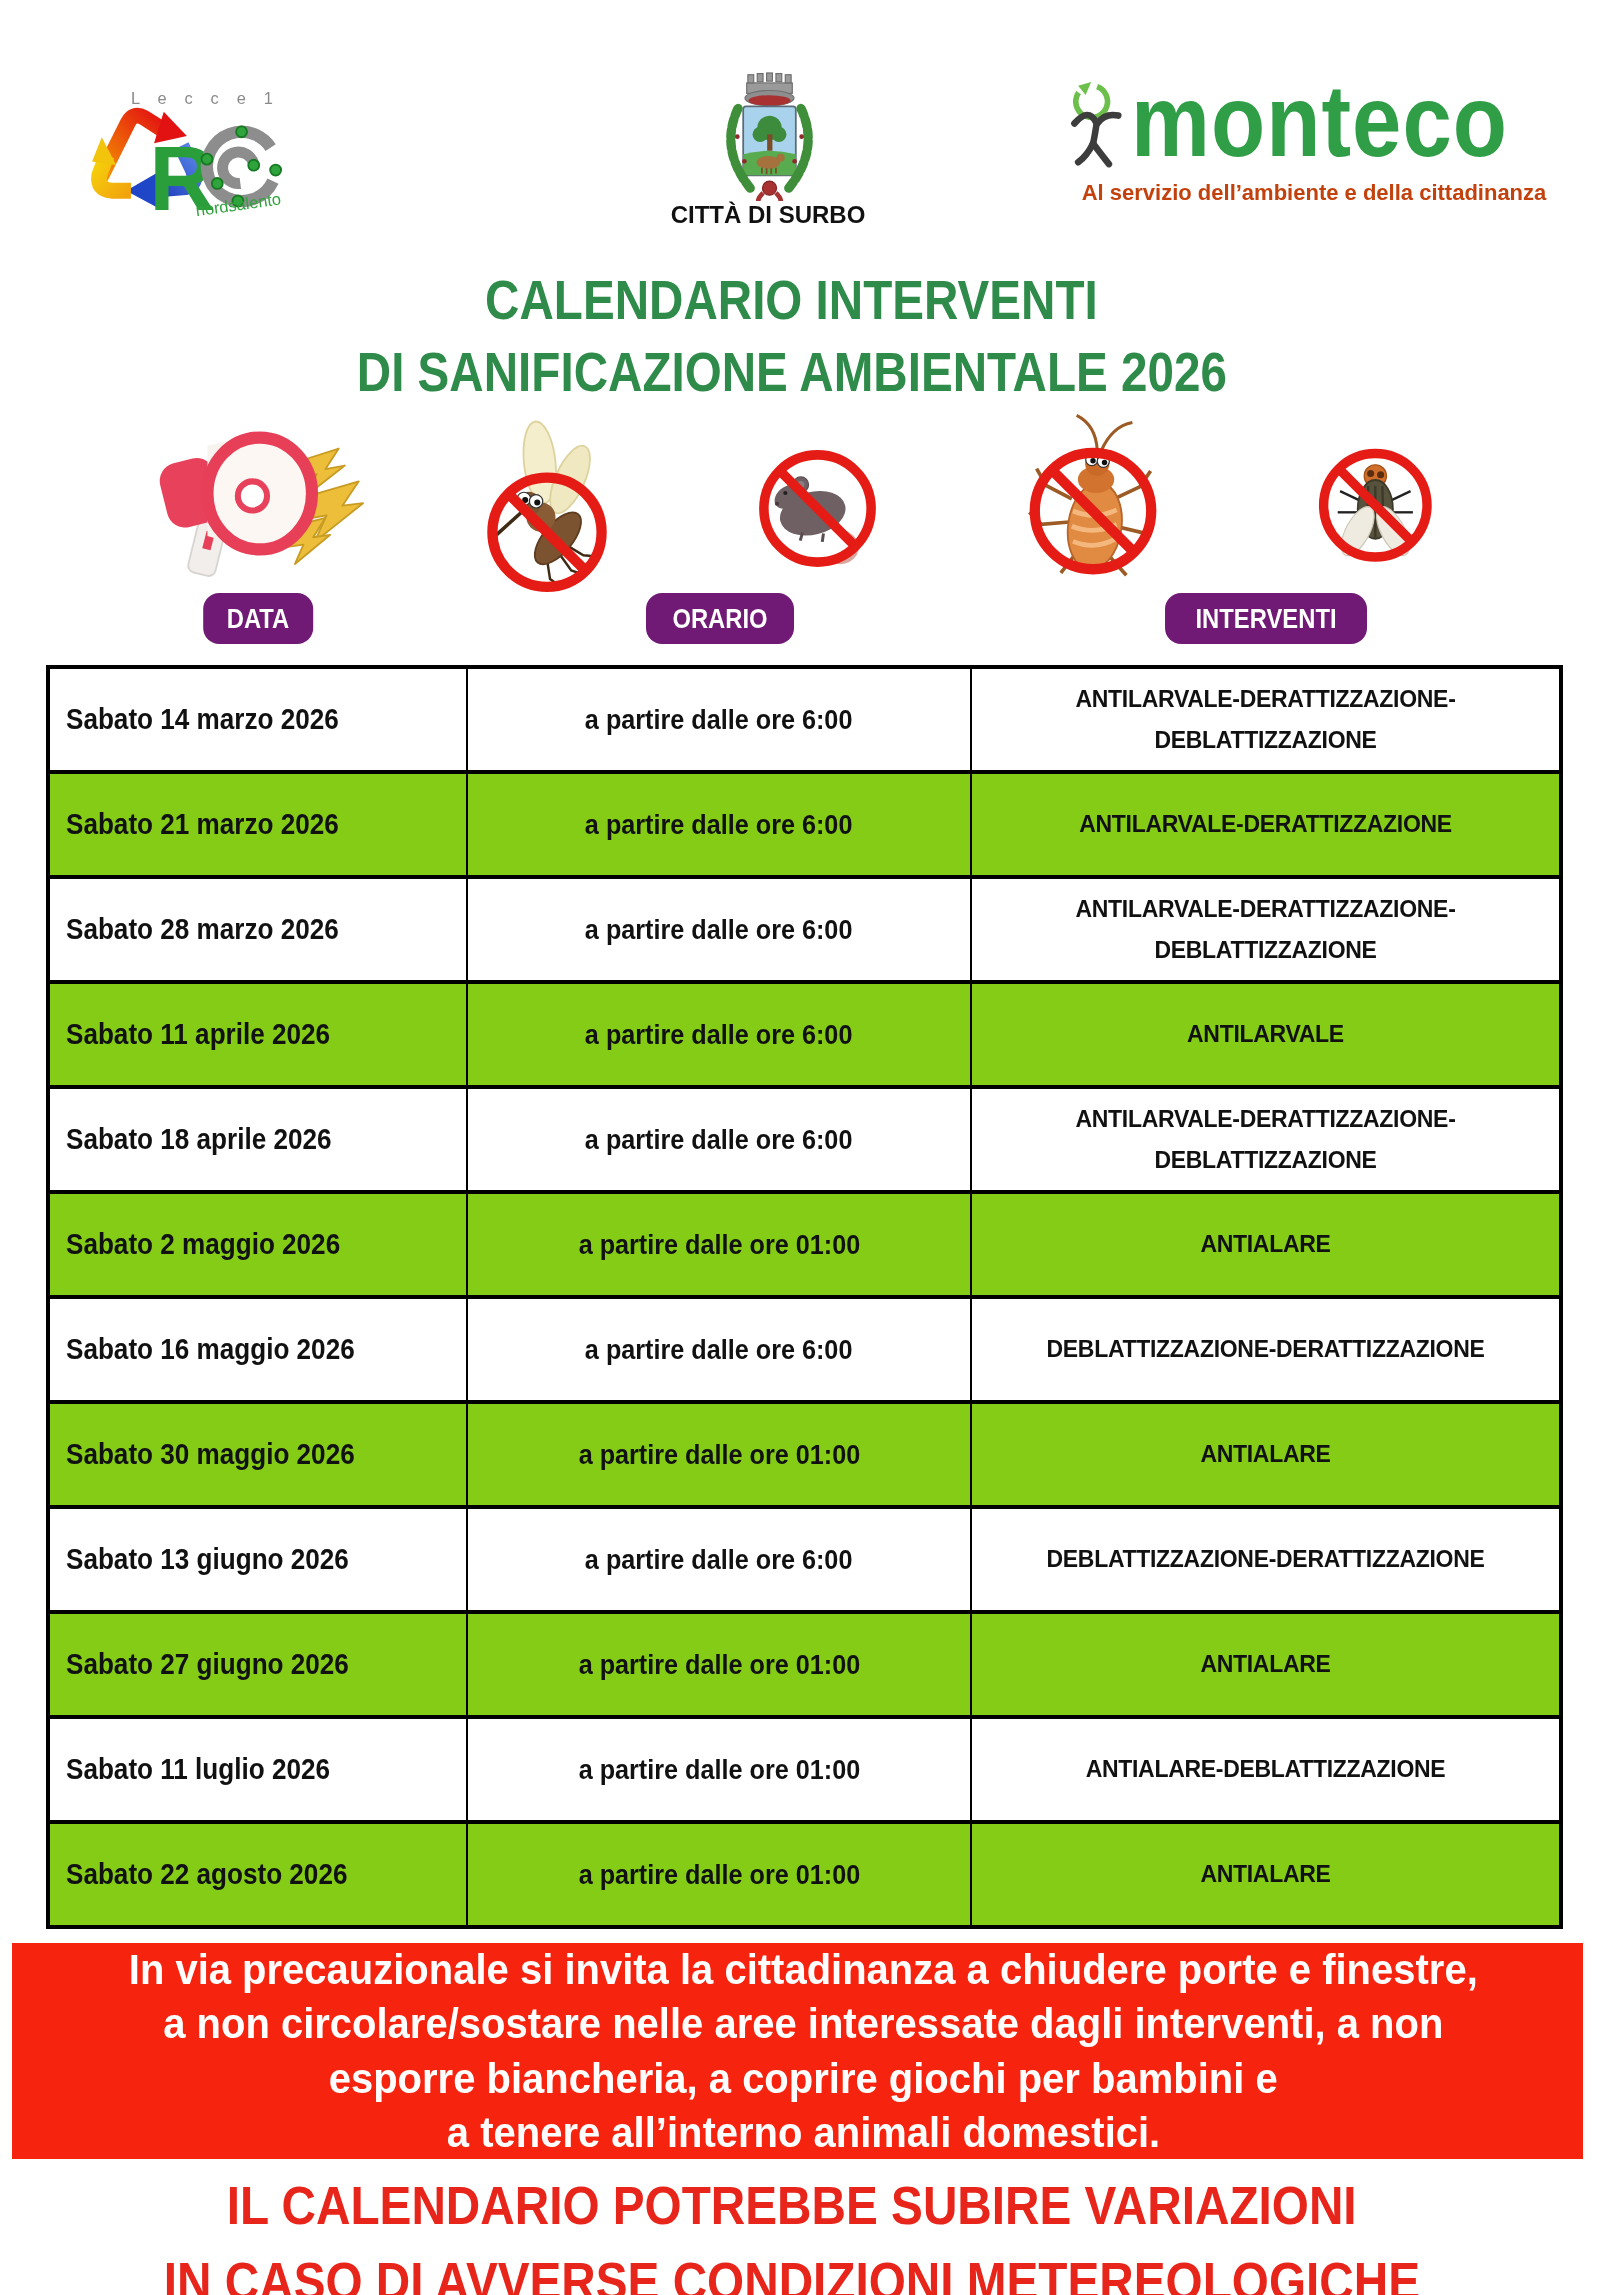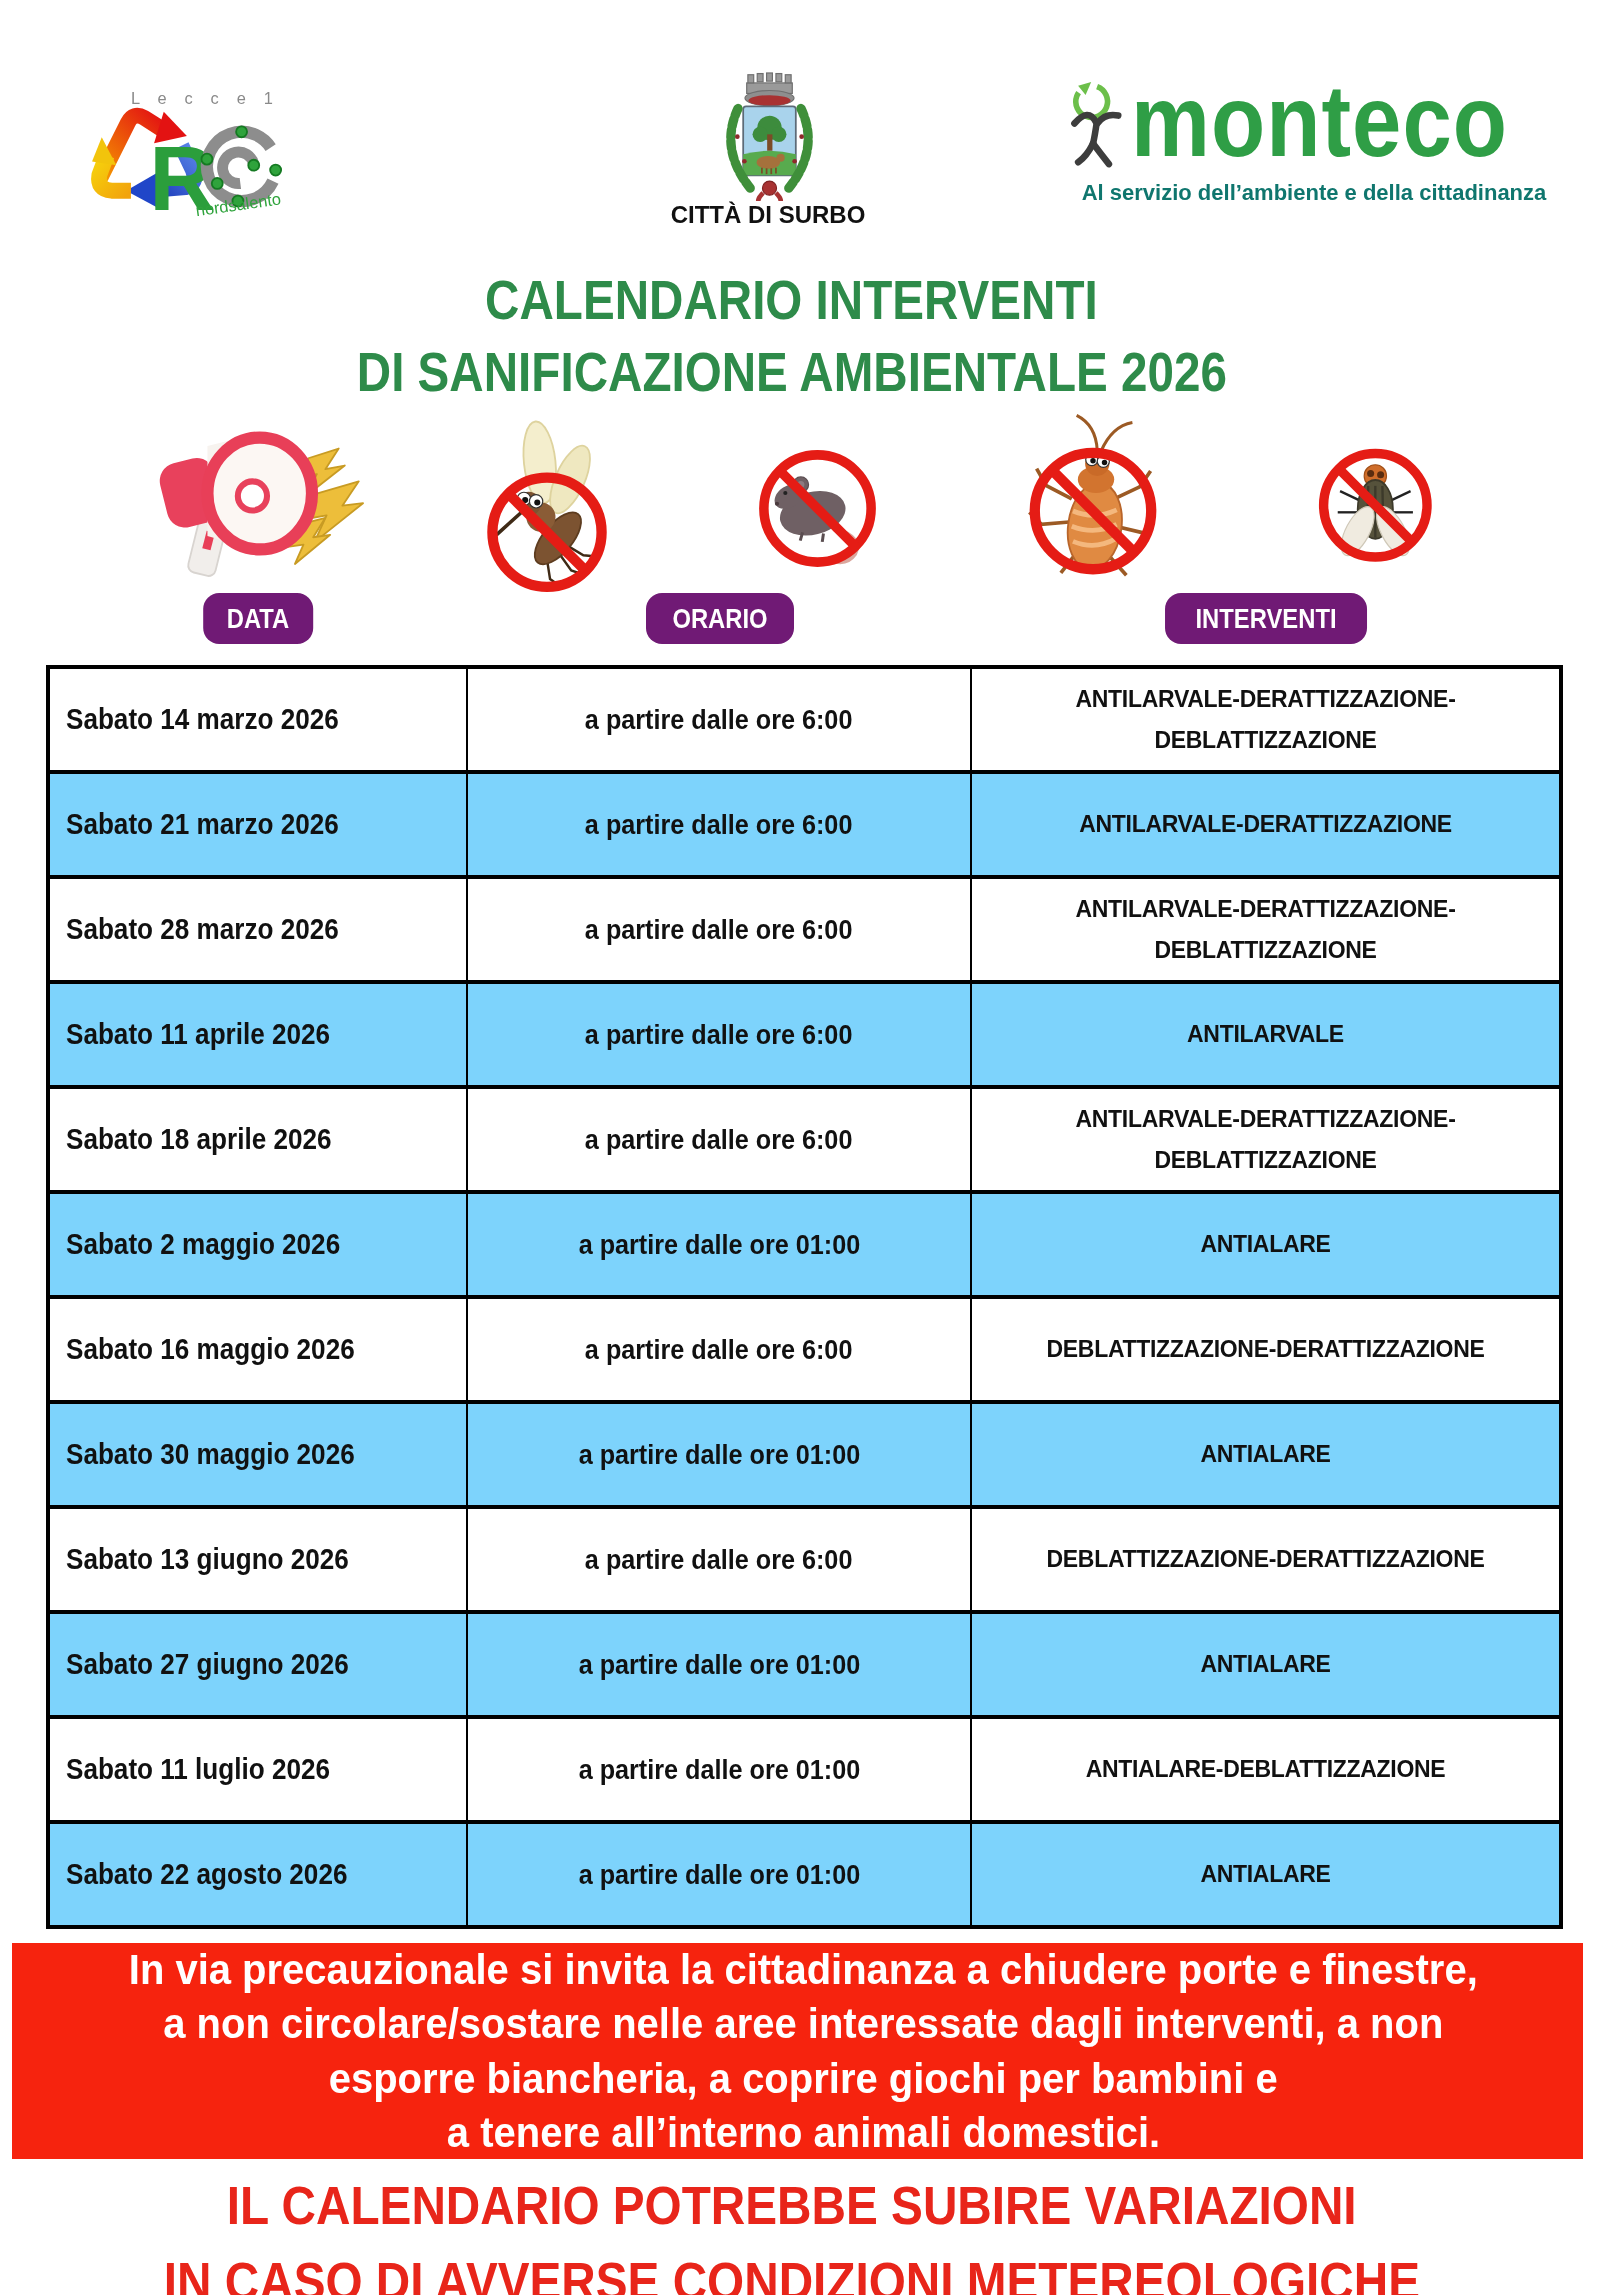--- a/index.html
+++ b/index.html
@@ -9,21 +9,21 @@
   
   .aro-logo{position:absolute;left:58px;top:38px;}
   .crest{position:absolute;left:712px;top:13.4px;}
   .crest-caption{position:absolute;left:668px;top:165px;width:200px;text-align:center;
     font-size:24px;font-weight:bold;color:#111;letter-spacing:0px;}
   .monteco{position:absolute;left:1057px;top:18px;width:504px;}
   .monteco-figure{position:absolute;left:8.5px;top:12px;}
   .monteco-word{position:absolute;left:74px;top:16px;font-size:102px;font-weight:bold;
     color:#2f9e46;line-height:1;letter-spacing:1.2px;transform:scaleX(0.87);transform-origin:left;}
   .monteco-tagline{position:absolute;left:17px;top:126px;width:480px;text-align:center;
-    font-size:22px;font-weight:600;color:#0f766e;}
+    font-size:22px;font-weight:600;color:#c2410c;}
 
   
   .title{position:absolute;left:0;top:236px;width:100%;text-align:center;color:#2e8b4a;
     font-weight:bold;line-height:56px;}
   .title .tl{display:inline-block;transform:scaleX(0.85);white-space:nowrap;font-size:56px;}
 
   
   .icon{position:absolute;}
 
   
@@ -31,21 +31,21 @@
     color:#fff;border-radius:16px;padding:9.7px 18px;font-weight:bold;}
   .badge .bt{display:inline-block;font-size:28px;transform:scaleX(0.85);white-space:nowrap;}
 
   
   table.cal{position:absolute;left:46px;top:629px;width:1513px;border-collapse:collapse;
     table-layout:fixed;border:4.9px solid #000;}
   table.cal td{border-left:2.4px solid #000;border-right:2.4px solid #000;
     border-top:4.3px solid #000;border-bottom:4.3px solid #000;height:99px;
     vertical-align:middle;color:#111;}
   table.cal col.c1{width:419px;} table.cal col.c2{width:504px;} table.cal col.c3{width:590px;}
-  tr.g td{background:#7dd3fc;}
+  tr.g td{background:#84cc16;}
   td.date{padding-left:16px;font-size:29px;font-weight:bold;white-space:nowrap;}
   td.date span{display:inline-block;transform:scaleX(0.9);transform-origin:left;}
   td.time{text-align:center;font-size:28px;font-weight:bold;white-space:nowrap;}
   td.time span{display:inline-block;transform:scaleX(0.9);}
   td.interv{text-align:center;font-size:23px;font-weight:bold;line-height:1.75;
     padding:0 15px;letter-spacing:-0.3px;}
 
   
   .warnbox{position:absolute;left:12px;top:1907px;width:1583px;height:216px;background:#f6230e;
     display:flex;flex-direction:column;justify-content:space-between;align-items:center;}

